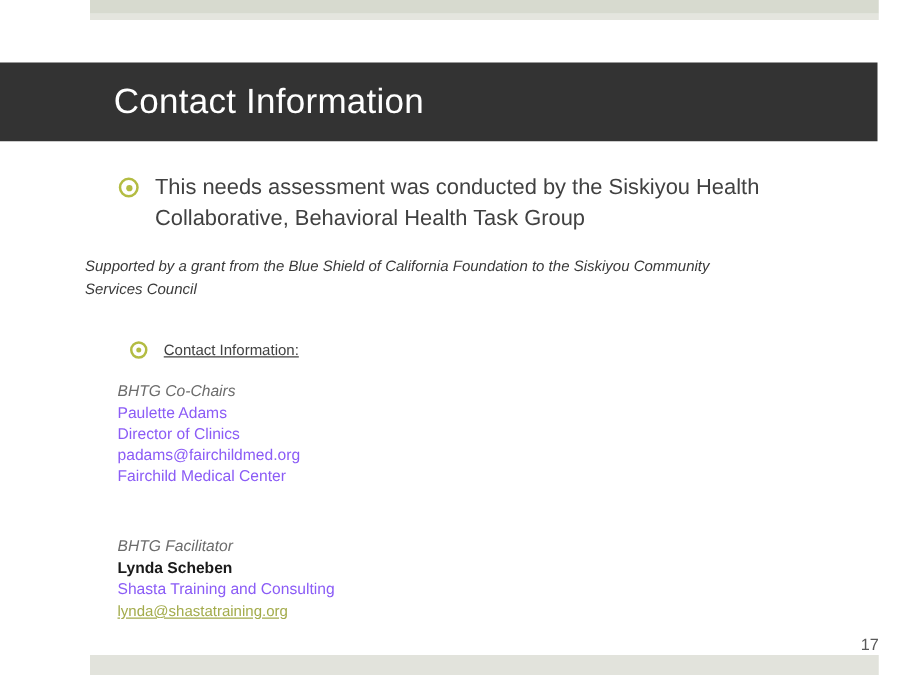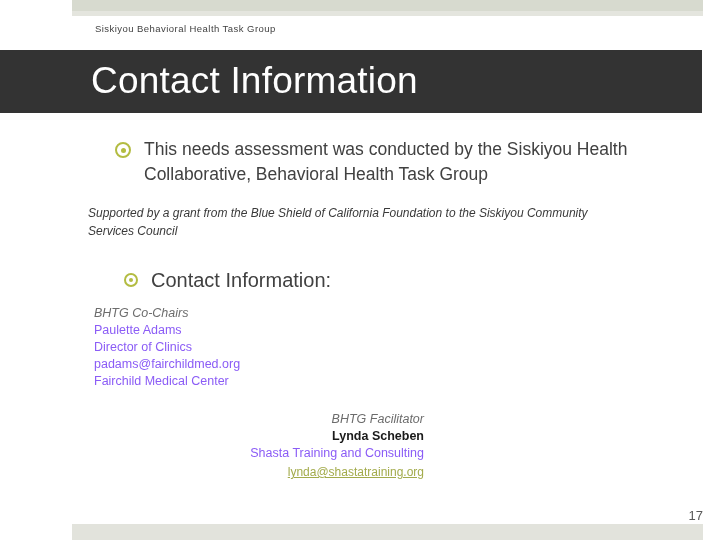--- a/index.html
+++ b/index.html
@@ -53,35 +53,34 @@
     left: 0px;
     top: 50px;
     width: 702px;
     height: 63px;
     background: #333333;
   }
   .title-text {
     position: absolute;
     left: 91px;
     top: 62px;
-    font-size: 37px;
+    font-size: 28px;
     line-height: 38px;
     color: #ffffff;
     font-weight: normal;
     letter-spacing: 0.2px;
     white-space: nowrap;
   }
 
   
   .content {
     position: absolute;
     left: 0;
     top: 113px;
     width: 608px;
-    padding-left: 20px;
   }
 
   .bullet-row {
     position: relative;
     display: flex;
     align-items: flex-start;
   }
   .bullet-row.level1 {
     margin-left: 95px;
     margin-top: 24px;
@@ -128,22 +127,23 @@
     margin-top: -2px;
   }
 
   .bullet-text {
     margin-left: 13px;
     font-size: 17.5px;
     line-height: 25px;
     color: #414141;
   }
   .bullet-text.small {
-    font-size: 20px;
+    font-size: 12px;
     line-height: 22px;
+    text-decoration: underline;
   }
 
   .note {
     margin-left: 68px;
     margin-top: 17px;
     width: 525px;
     font-size: 12px;
     line-height: 18px;
     font-style: italic;
     color: #3a3a3a;
@@ -171,23 +171,22 @@
     color: #6c6c6c;
   }
   .contact-line.name-bold {
     color: #1a1a1a;
     font-weight: bold;
   }
 
   .facilitator {
     position: absolute;
     left: 94px;
-    top: 298px;
+    top: 316px;
     width: 330px;
-    text-align: right;
   }
   .link {
     font-size: 12px;
     line-height: 17px;
     color: #a3ab4b;
     text-decoration: underline;
     white-space: nowrap;
     cursor: pointer;
     display: inline-block;
   }
@@ -210,21 +209,20 @@
   }
 </style>
 </head>
 <body>
 
 <div id="slide">
 
   <div class="top-band"></div>
   <div class="top-band-light"></div>
 
-  <div class="kicker">Siskiyou Behavioral Health Task Group</div>
 
   <div class="title-bar"></div>
   <div class="title-text">Contact Information</div>
 
   <div class="content">
 
     <div class="bullet-row level1">
       <span class="bullet-glyph"></span>
       <span class="bullet-text">This needs assessment was conducted by the Siskiyou Health Collaborative, Behavioral Health Task Group</span>
     </div>

